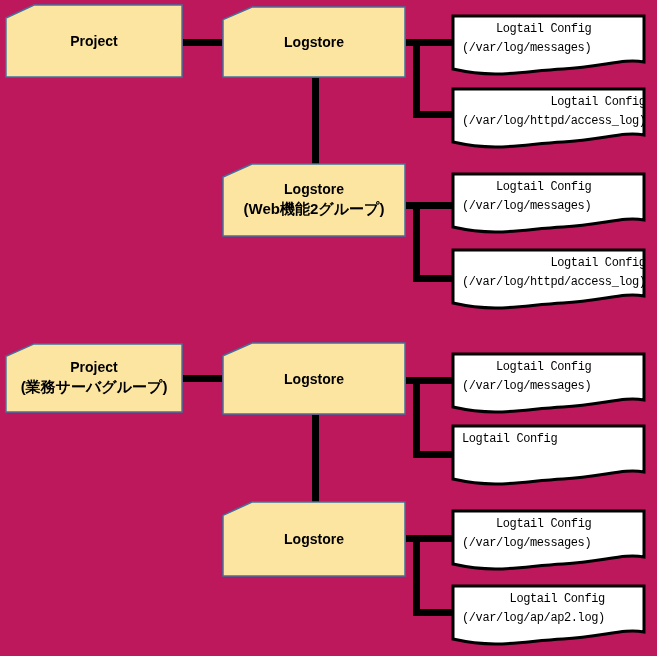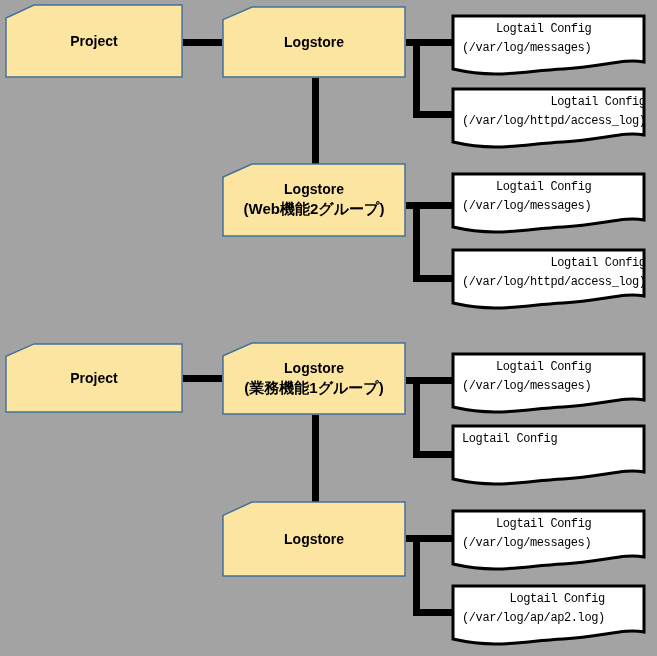--- a/index.html
+++ b/index.html
@@ -1,16 +1,16 @@
 <!DOCTYPE html>
 <html><head>
 <meta charset="utf-8">
 <style>
   html,body{margin:0;padding:0;background:#ffffff;}
-  .canvas{position:relative;width:657px;height:656px;background:#a3a3a3;overflow:hidden;
+  .canvas{position:relative;width:657px;height:656px;background:#be185d;overflow:hidden;
           font-family:"Liberation Sans",sans-serif;}
   
   .line{position:absolute;background:#000000;}
   
   .card{position:absolute;}
   .card svg{position:absolute;left:0;top:0;width:100%;height:100%;overflow:visible;display:block;}
   .card .txt{position:absolute;left:0;top:0;right:0;bottom:0;display:flex;flex-direction:column;
              align-items:center;justify-content:center;font-weight:bold;color:#000;text-align:center;}
   .card .t1{font-size:14px;line-height:18px;}
   .card .t2{font-size:15px;line-height:22px;white-space:nowrap;}
@@ -72,30 +72,30 @@
       <div class="t2">(Web機能2グループ)</div>
     </div>
   </div>
 
   <div class="card" style="left:5px;top:343px;width:178px;height:70px">
     <svg viewBox="0 0 184 74" preserveAspectRatio="none">
       <polygon points="30,1 183,1 183,73 1,73 1,14" fill="#FCE5A0" stroke="#41719C" stroke-width="1.5"></polygon>
     </svg>
     <div class="txt">
       <div class="t1">Project</div>
+      <div class="t2">(業務サーバグループ)</div>
     </div>
   </div>
 
   <div class="card" style="left:222px;top:342px;width:184px;height:73px">
     <svg viewBox="0 0 184 74" preserveAspectRatio="none">
       <polygon points="30,1 183,1 183,73 1,73 1,14" fill="#FCE5A0" stroke="#41719C" stroke-width="1.5"></polygon>
     </svg>
     <div class="txt">
       <div class="t1">Logstore</div>
-      <div class="t2">(業務機能1グループ)</div>
     </div>
   </div>
 
   <div class="card" style="left:222px;top:501px;width:184px;height:76px">
     <svg viewBox="0 0 184 74" preserveAspectRatio="none">
       <polygon points="30,1 183,1 183,73 1,73 1,14" fill="#FCE5A0" stroke="#41719C" stroke-width="1.5"></polygon>
     </svg>
     <div class="txt">
       <div class="t1">Logstore</div>
     </div>

